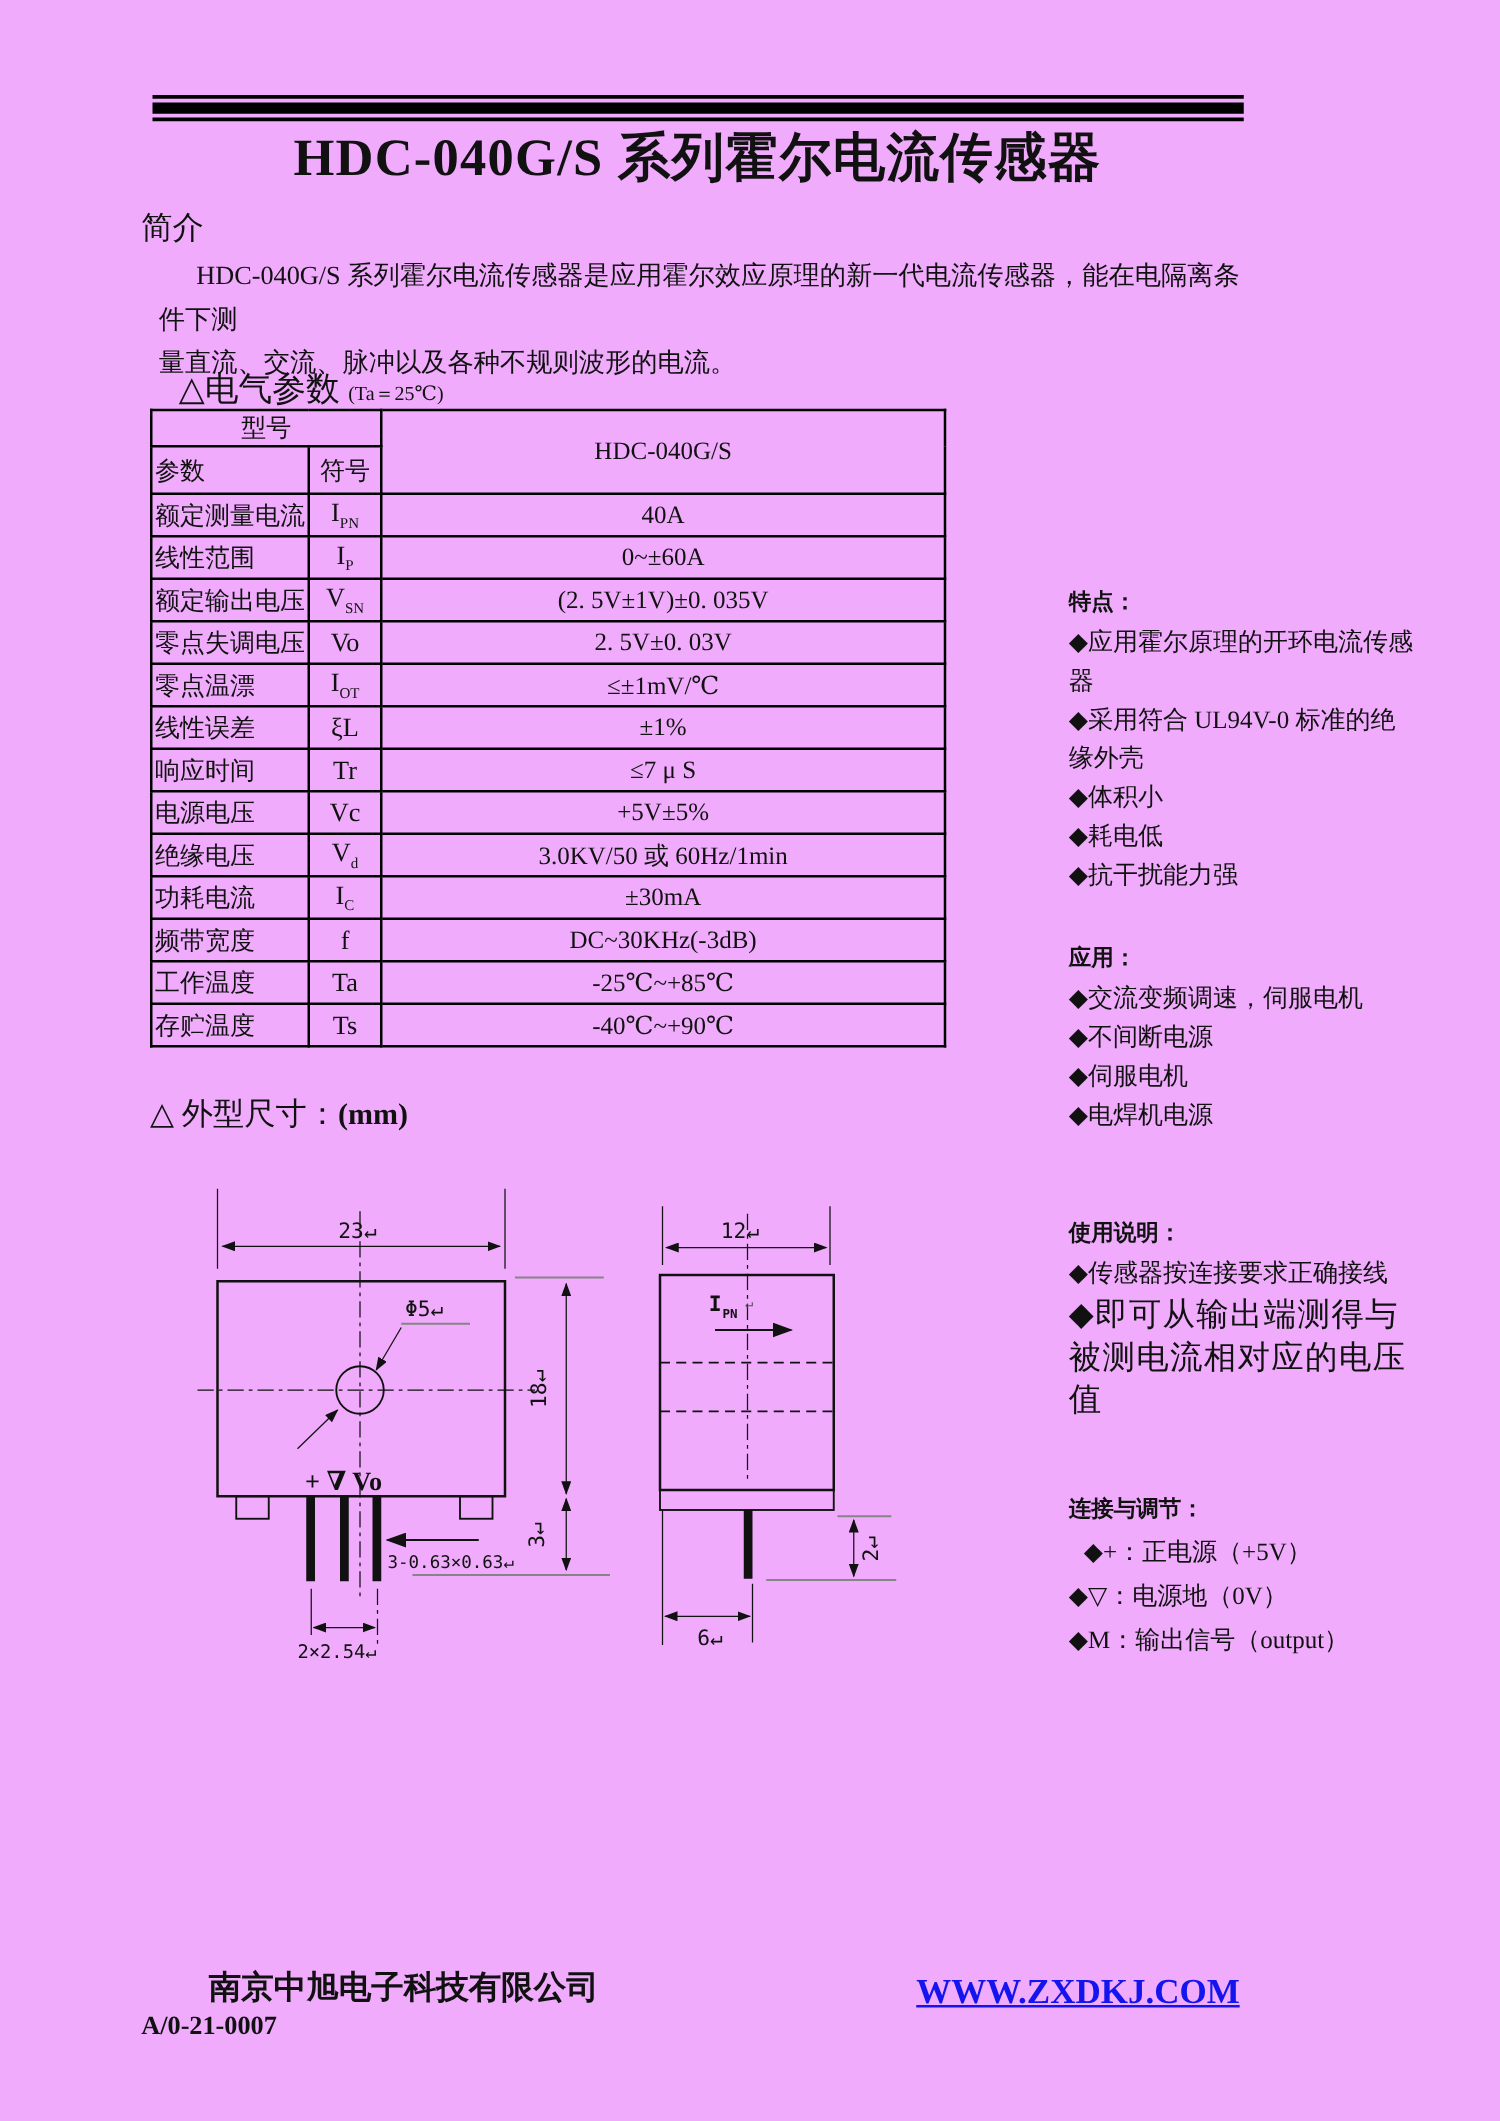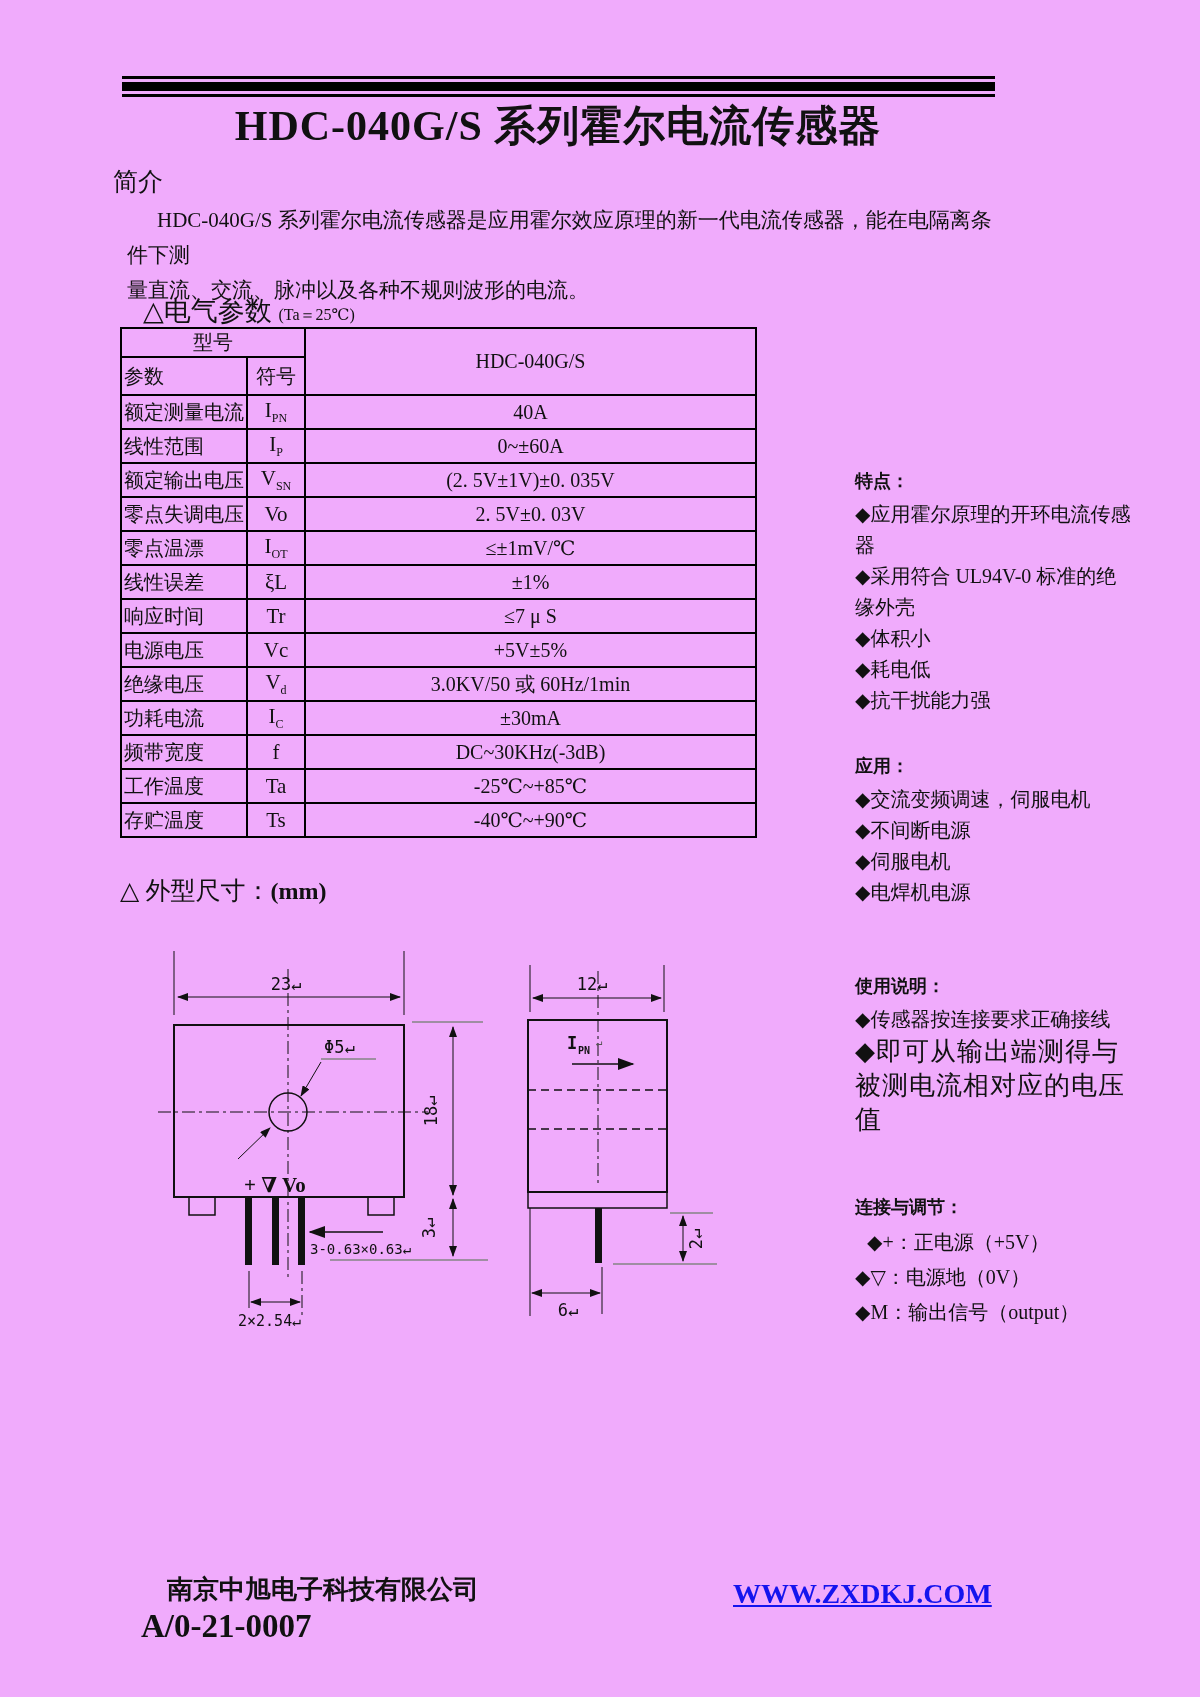--- a/index.html
+++ b/index.html
@@ -57,21 +57,21 @@
   .ret{font-family:"DejaVu Sans Mono",monospace;font-size:11px;fill:#555;}
   .ln{stroke:#111;stroke-width:1;fill:none;}
   .ln15{stroke:#111;stroke-width:1.5;fill:none;}
   .ln2{stroke:#111;stroke-width:2;fill:none;}
   .gray{stroke:#858585;stroke-width:1.6;fill:none;}
   .dash{stroke:#111;stroke-width:1.4;fill:none;stroke-dasharray:8 5;}
   .dashdot{stroke:#111;stroke-width:1;fill:none;stroke-dasharray:13 4 3 4;}
   .pin{fill:#111;stroke:none;}
   
   .f-company{position:absolute;left:119px;top:1572px;font-size:26px;font-weight:bold;margin-left:48px;}
-  .f-doc{position:absolute;left:113px;top:1608px;font-size:33px;font-weight:bold;margin-left:28px;}
+  .f-doc{position:absolute;left:113px;top:1608px;font-size:21px;font-weight:bold;}
   .f-link{position:absolute;left:733px;top:1578px;font-size:28px;font-weight:bold;
     text-decoration:underline;cursor:pointer;}
 </style>
 </head>
 <body>
 
 <div class="page">
 
   <div class="rules">
     <div class="r1"></div>

